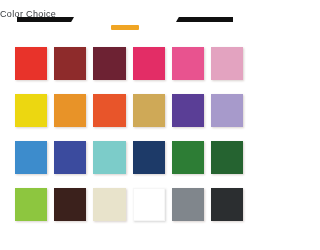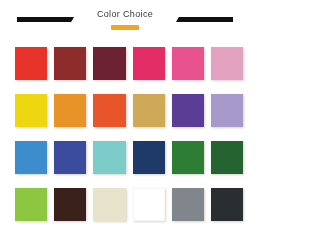--- a/index.html
+++ b/index.html
@@ -21,21 +21,21 @@
     position: relative;
     width: 250px;
     height: 40px;
   }
 
   .title {
     position: absolute;
     top: 9px;
     left: 0;
     width: 250px;
-    text-align: center;
+    text-align: left;
     font-size: 9px;
     font-weight: 400;
     letter-spacing: 0.35px;
     color: #35383c;
     white-space: nowrap;
   }
 
   .title-underline {
     position: absolute;
     top: 25px;

